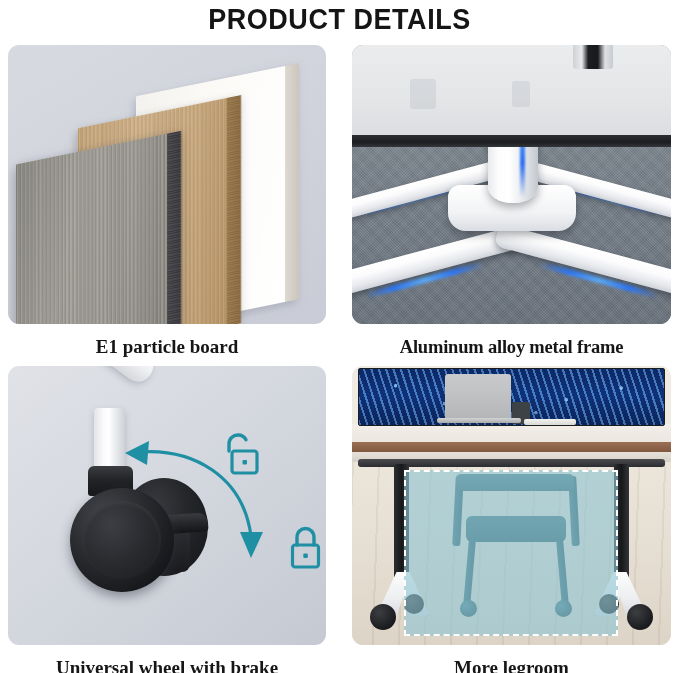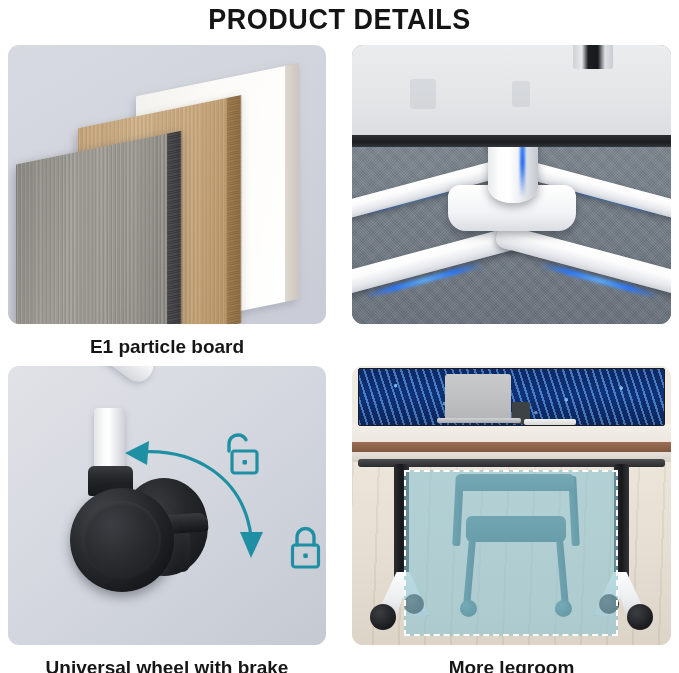--- a/index.html
+++ b/index.html
@@ -32,20 +32,21 @@
     overflow: hidden;
   }
   .caption {
     position: absolute; left: 0; width: 100%;
     top: 284px; height: 40px;
     text-align: center;
     font-size: 19px; font-weight: bold;
     color: #161616;
     line-height: 36px;
     white-space: nowrap;
+    font-family: Liberation Serif, serif;
   }
   #panel-board  { left: 8px;   top: 45px;  width: 318px; height: 325px; }
   #panel-frame  { left: 352px; top: 45px;  width: 319px; height: 325px; }
   #panel-wheel  { left: 8px;   top: 366px; width: 318px; height: 325px; }
   #panel-leg    { left: 352px; top: 366px; width: 319px; height: 325px; }
   #panel-frame .caption { font-size: 18.5px; letter-spacing: -0.2px; }
 
   
   .board-bg {
     position: absolute; inset: 0;
@@ -442,20 +443,21 @@
         <div class="column-glow"></div>
 
         <div class="desk-under">
           <div class="ghost-mark" style="left:58px; top:34px;"></div>
           <div class="ghost-mark" style="left:160px; top:36px; width:18px; height:26px;"></div>
         </div>
         <div class="desk-edge-strip"></div>
         <div class="mount-block"></div>
       </div>
     </div>
+    <div class="caption">Aluminum alloy metal frame</div>
   </div>
 
   <div class="panel" id="panel-wheel">
     <div class="panel-img">
       <div class="wheel-bg"></div>
 
       <div class="leg-diag"></div>
       <div class="leg-vert"></div>
       <div class="caster-collar"></div>
       <div class="wheel-rear"></div>

